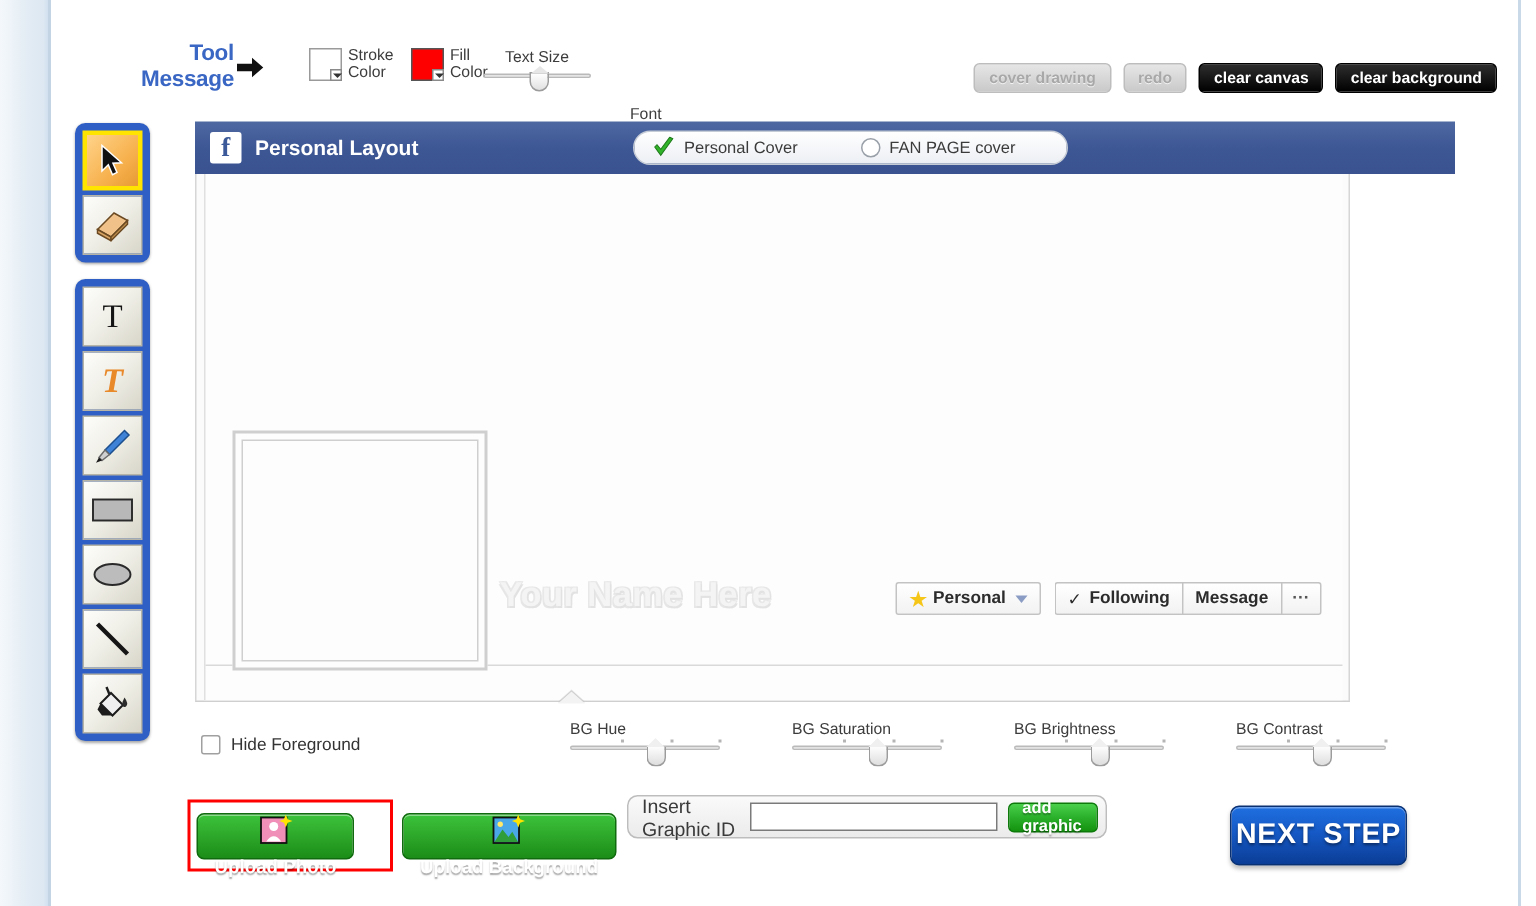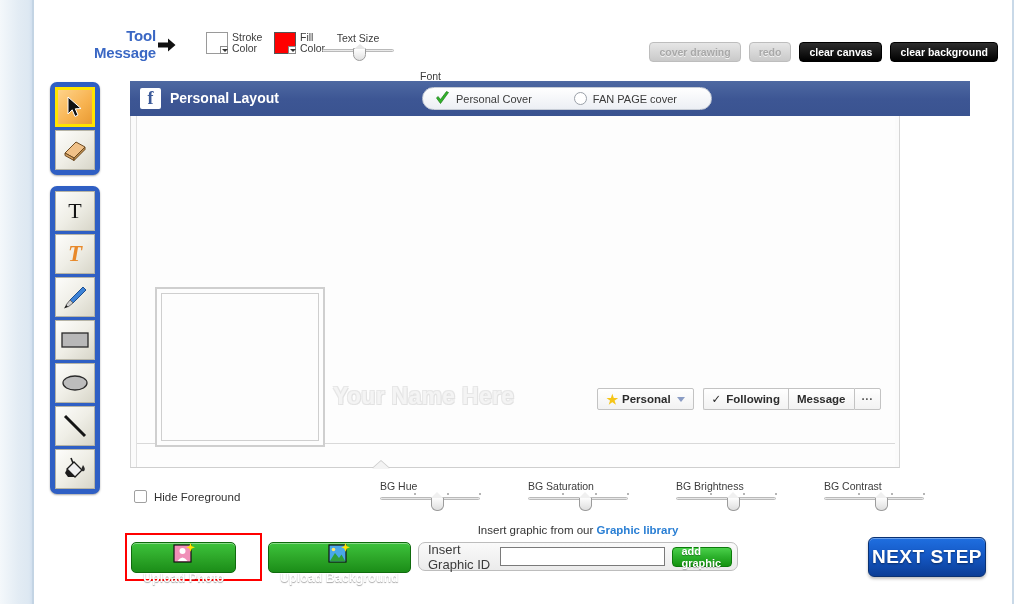--- a/index.html
+++ b/index.html
@@ -322,21 +322,21 @@
   .add-graphic {
     height: 20px; border-radius: 4px; padding: 0 8px;
     background: linear-gradient(to bottom, #4ad04a 0%, #2bb02b 50%, #14930f 100%);
     border: 1px solid #0d7a0b;
     color: #fff; font-size: 11px; font-weight: bold;
     display: flex; align-items: center;
     text-shadow: 0 1px 1px rgba(0,0,0,.3);
   }
 
   .next-step {
-    position: absolute; left: 868px; top: 537px;
+    position: absolute; left: 820px; top: 537px;
     width: 118px; height: 40px; border-radius: 6px;
     background: linear-gradient(to bottom, #1f6fe0 0%, #1559c6 45%, #0b3d96 100%);
     border: 1px solid #0a3172;
     display: flex; align-items: center; justify-content: center;
     color: #ffffff; font-size: 19px; font-weight: bold; letter-spacing: .5px;
     text-shadow: 0 1px 2px rgba(0,0,0,.45);
     box-shadow: inset 0 1px 0 rgba(255,255,255,.35), 0 2px 3px rgba(0,0,0,.25);
   }
 </style>
 </head>
@@ -572,23 +572,20 @@
         <rect x="1" y="2" width="17" height="17" fill="#4aa8e8" stroke="#111" stroke-width="1.2"></rect>
         <circle cx="5.5" cy="6.5" r="1.8" fill="#ffe86a"></circle>
         <path d="M1.6 18.4 L7 10 L11 15 L13.5 11.5 L17.4 18.4 Z" fill="#2f9e3a"></path>
         <path d="M17.5 0 l1.3 3.2 L22 4.3 l-3.2 1.2 L17.5 8.7 L16.3 5.5 L13.2 4.3 L16.3 3.2 Z" fill="#ffe400"></path>
       </svg>
     </span>
     <span>Upload Background</span>
   </div>
 
   <div class="graphic-area">
-    <div class="graphic-caption">
-      <span>Insert graphic from our </span><a href="#">Graphic library</a>
-    </div>
     <div class="graphic-row">
       <span class="graphic-label">Insert Graphic ID</span>
       <input class="graphic-input" type="text" value="" placeholder="" style="">
       <span class="add-graphic">add graphic</span>
     </div>
   </div>
 
   <div class="next-step">NEXT STEP</div>
 
 </div>

